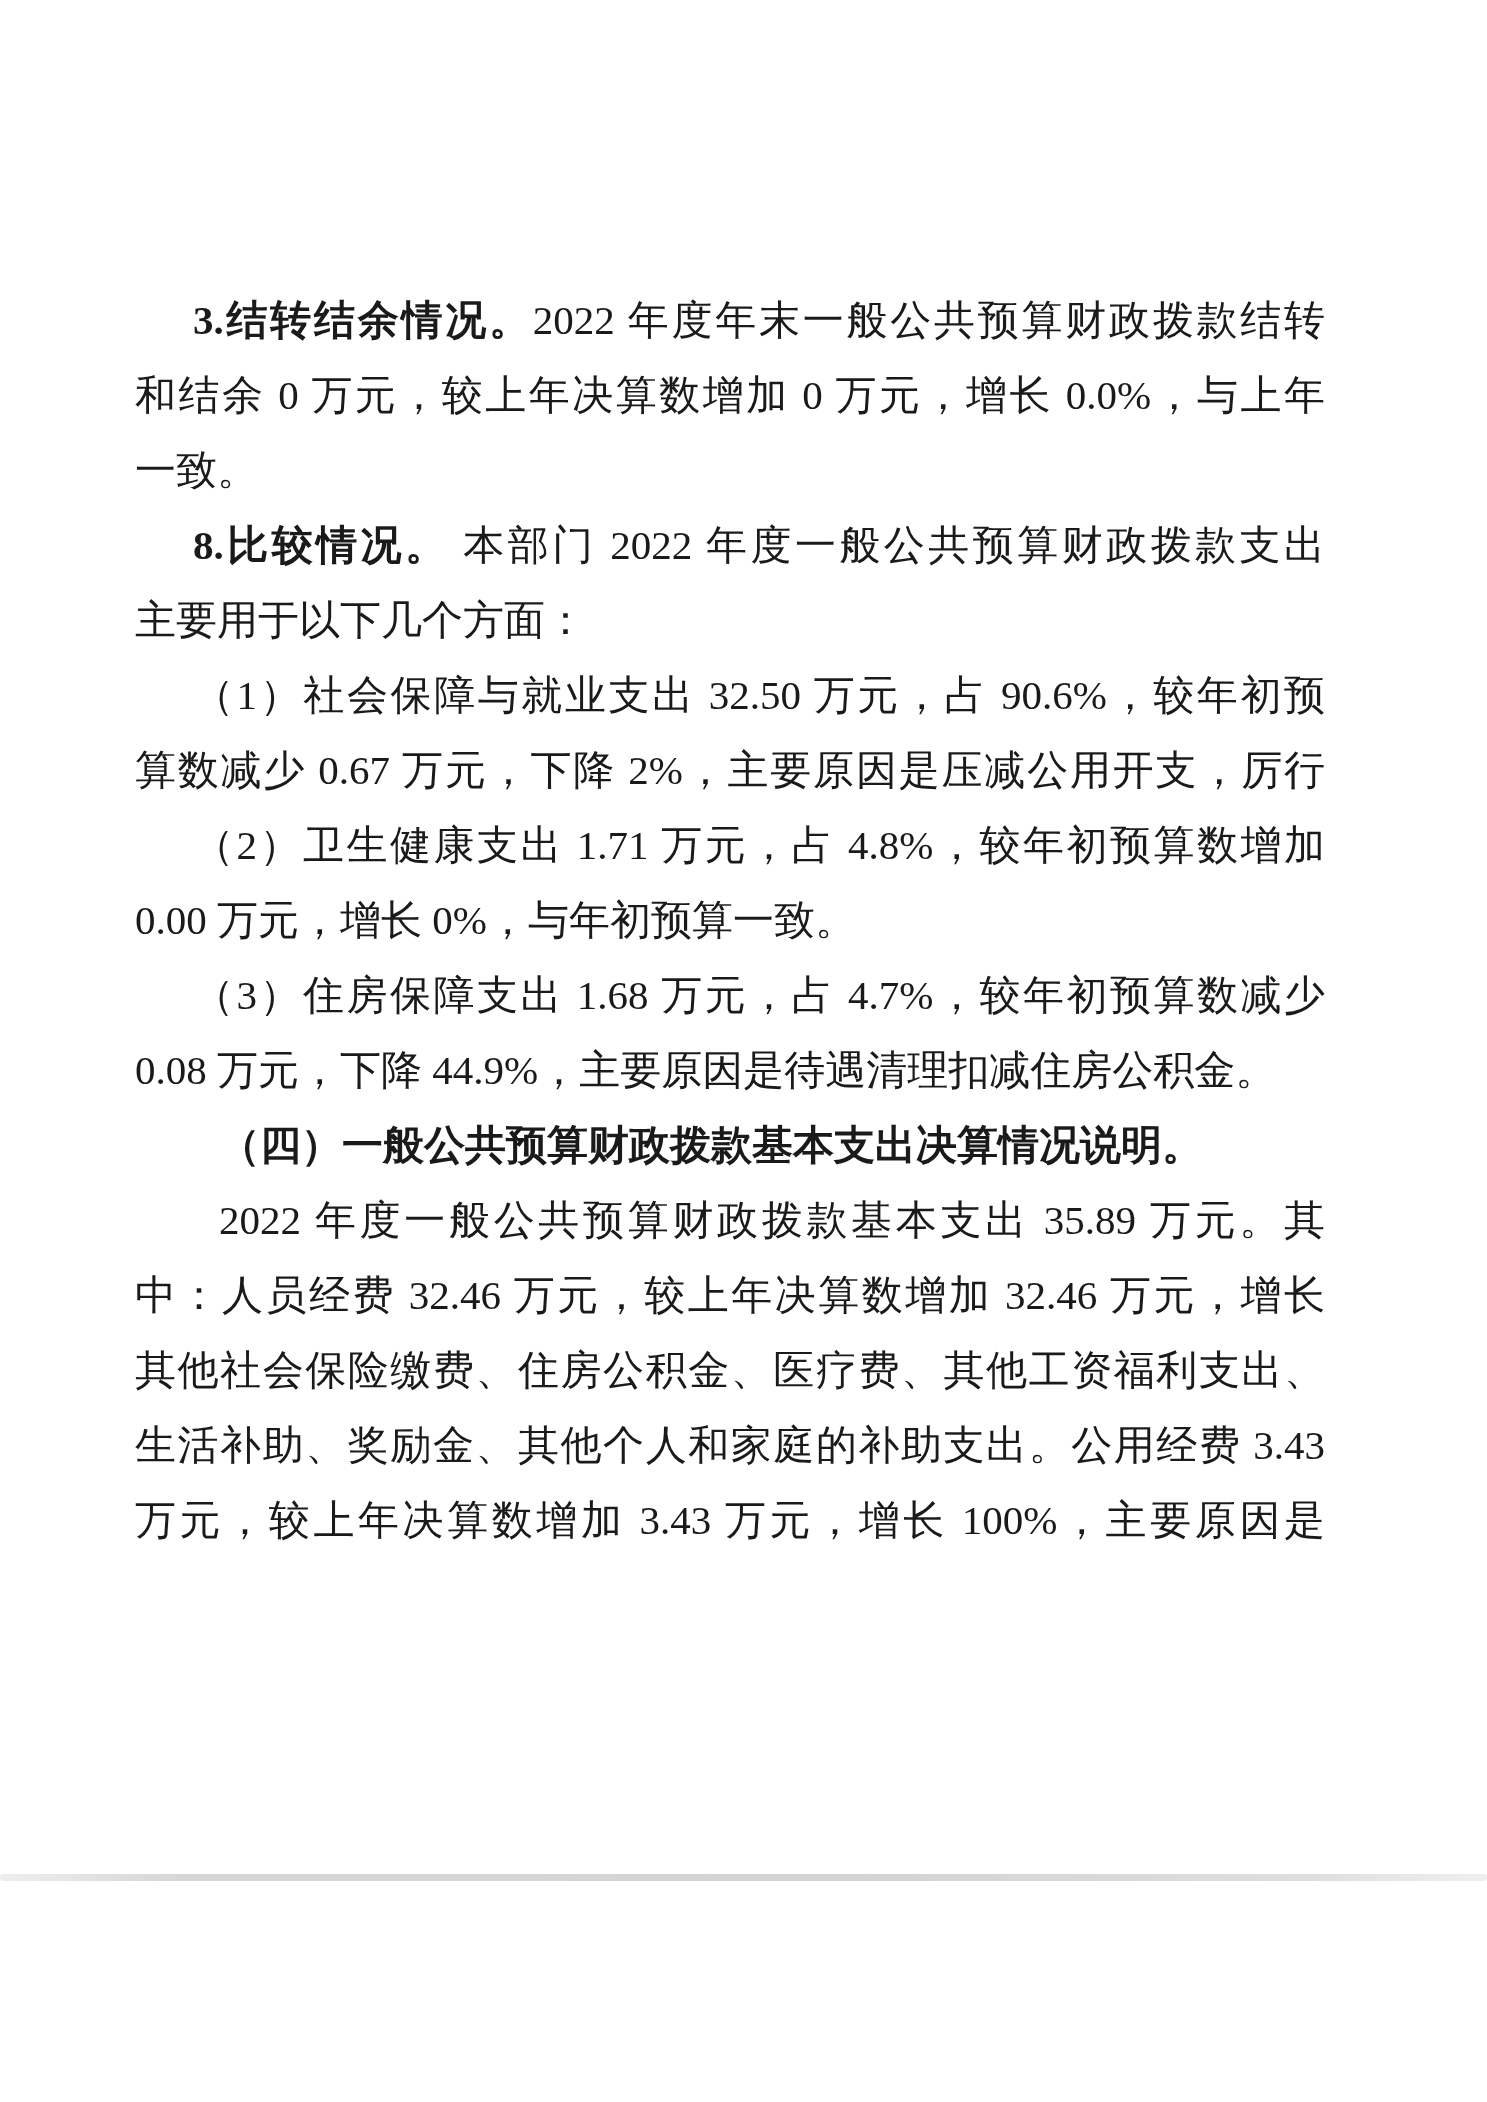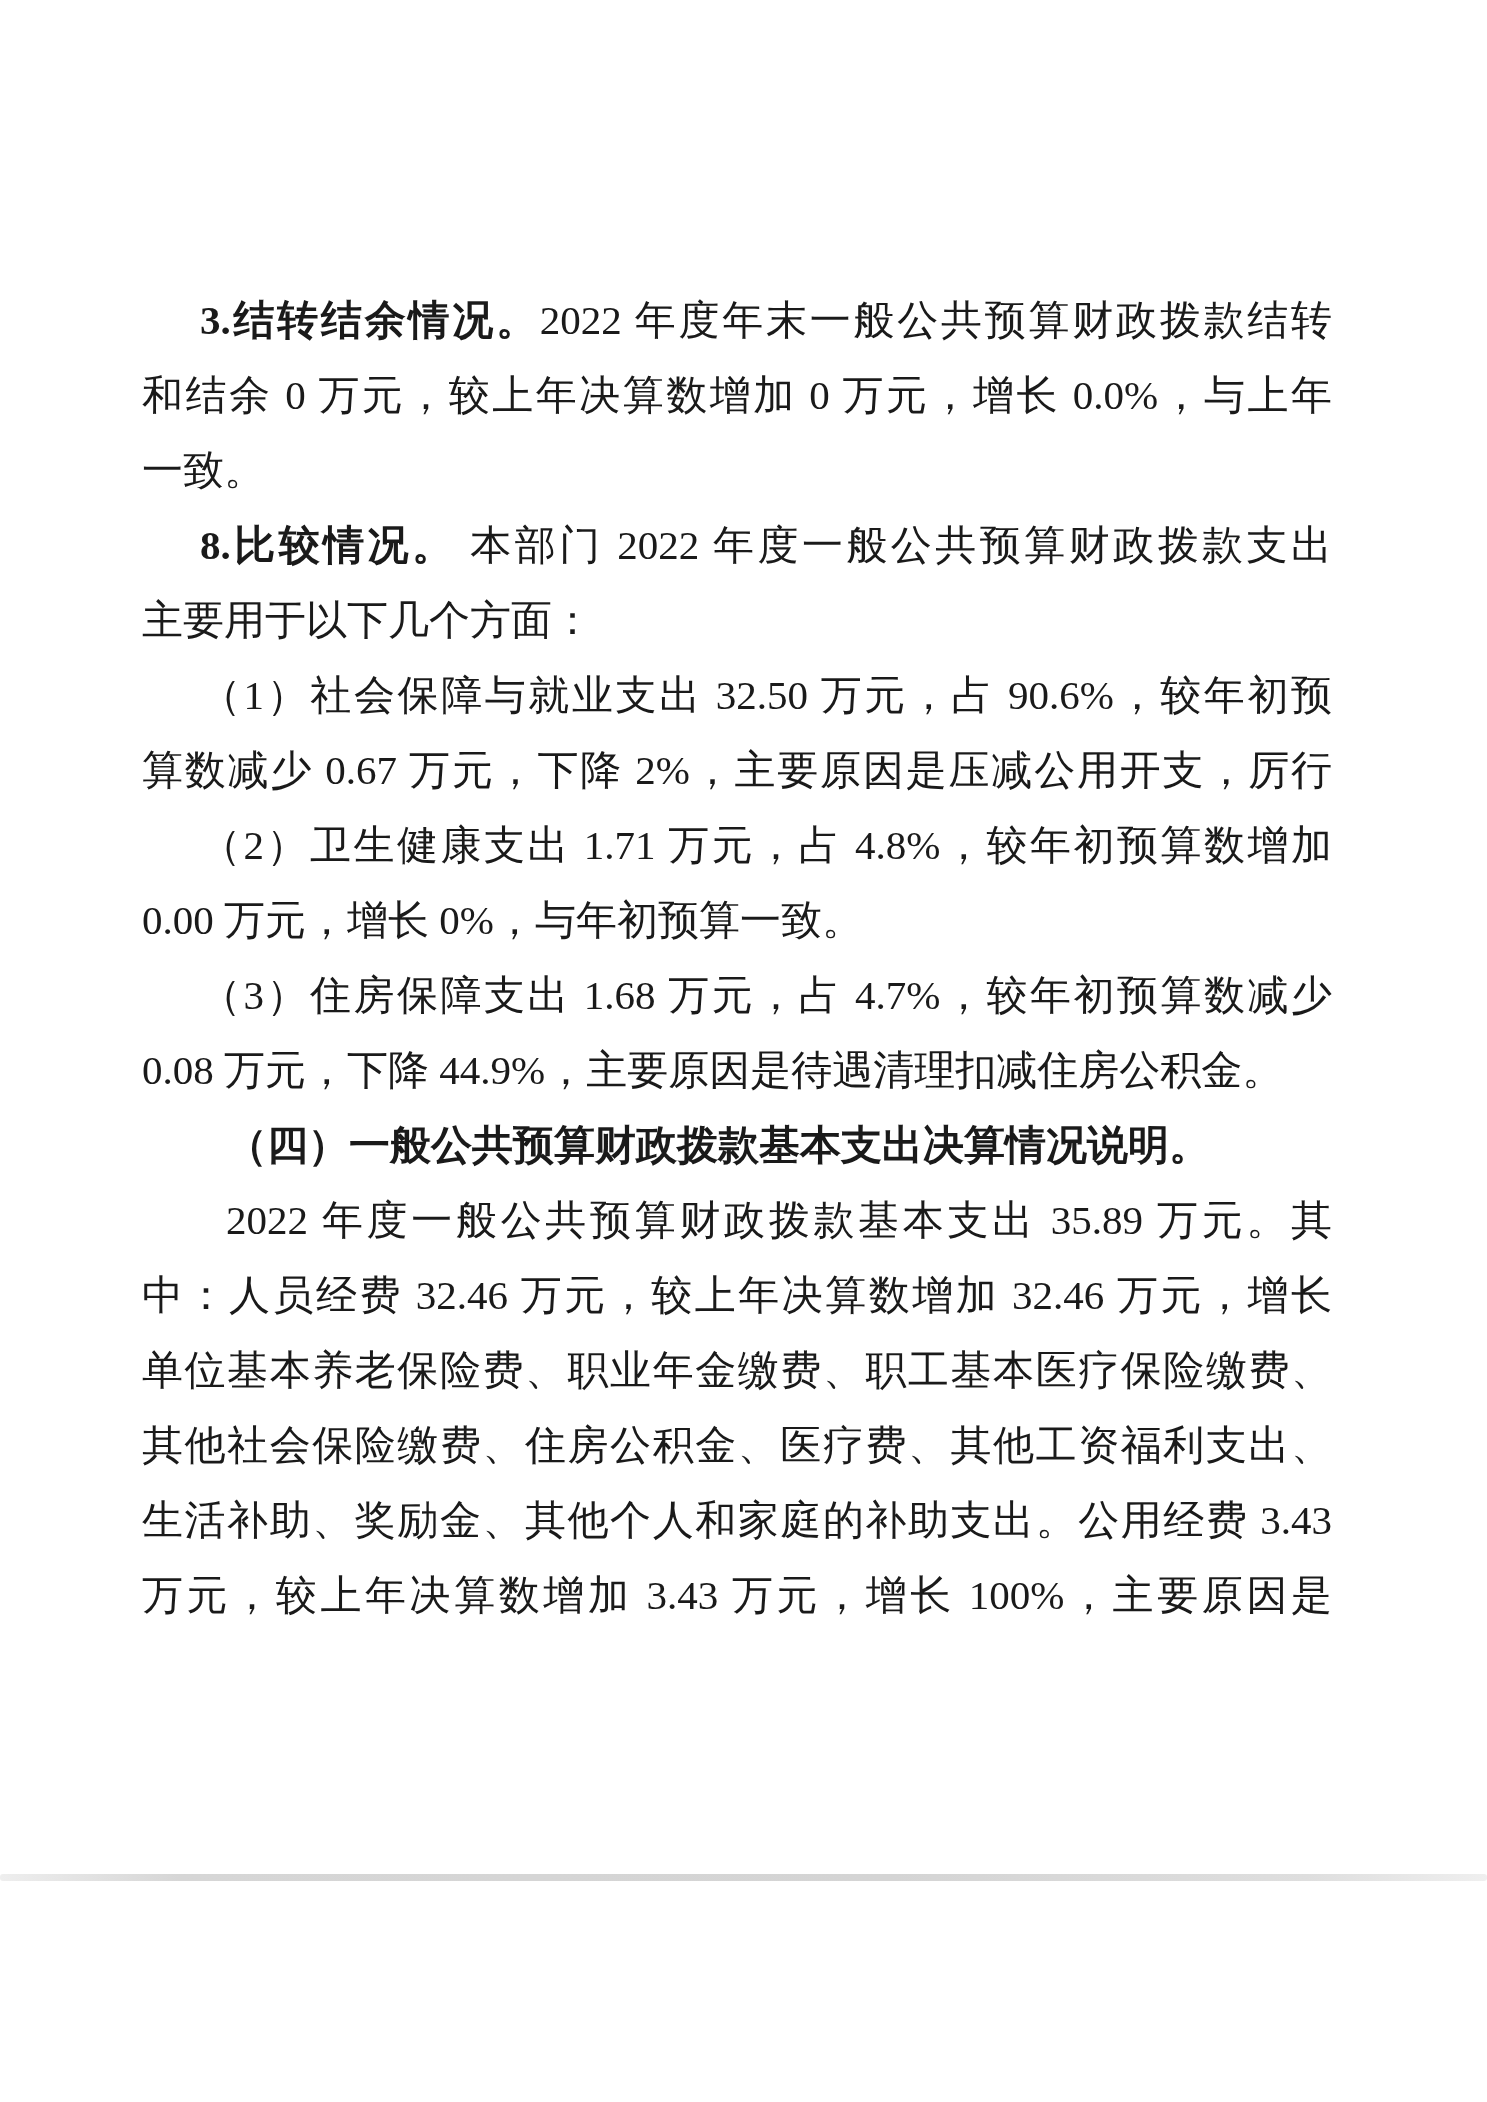--- a/index.html
+++ b/index.html
@@ -14,21 +14,21 @@
     font-family: "Liberation Serif", "DejaVu Serif", serif;
     overflow: hidden;
   }
   .page {
     position: absolute;
     inset: 0;
     background: #ffffff;
   }
   .text-block {
     position: absolute;
-    left: 142px;
+    left: 135px;
     top: 283px;
     width: 1190px;
     font-size: 41px;
     color: #1a1a1a;
   }
   .line {
     height: 75px;
     line-height: 75px;
     text-align: justify;
     text-align-last: left;
@@ -81,21 +81,20 @@
     <div class="line"><span>0.08 万元，下降 44.9%，主要原因是待遇清理扣减住房公积金。</span></div>
 
     <div class="line ind"><span class="bold">（四）一般公共预算财政拨款基本支出决算情况说明。</span></div>
 
     <div class="line fill ind"><span>2022 年度一般公共预算财政拨款基本支出 35.89 万元。其</span></div>
 
     <div class="line fill"><span>中：人员经费 32.46 万元，较上年决算数增加 32.46 万元，增长</span></div>
 
 
 
-    <div class="line fill"><span>单位基本养老保险费、职业年金缴费、职工基本医疗保险缴费、</span></div>
 
     <div class="line fill"><span>其他社会保险缴费、住房公积金、医疗费、其他工资福利支出、</span></div>
 
     <div class="line fill"><span>生活补助、奖励金、其他个人和家庭的补助支出。公用经费 3.43</span></div>
 
     <div class="line fill"><span>万元，较上年决算数增加 3.43 万元，增长 100%，主要原因是 2022</span></div>
 
   </div>
 
   <div class="scan-line"></div>

